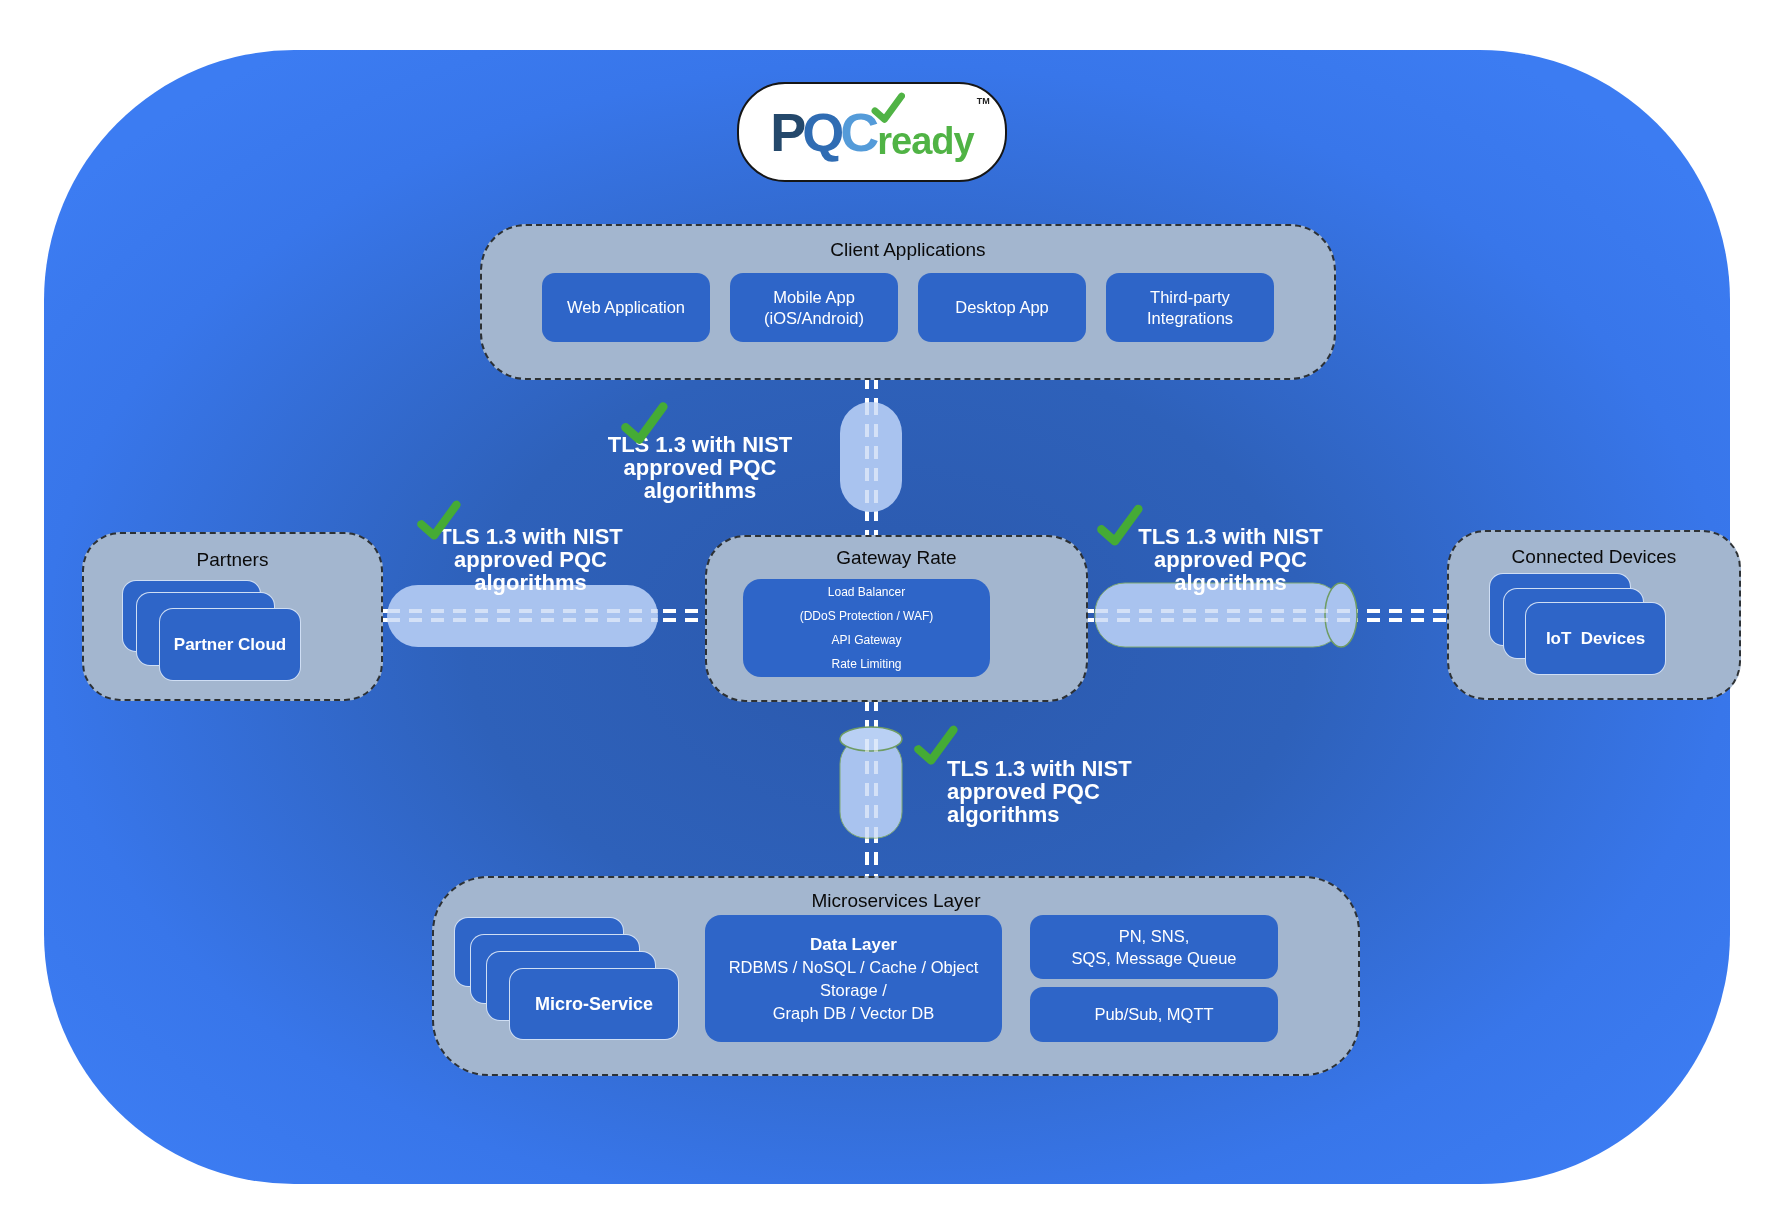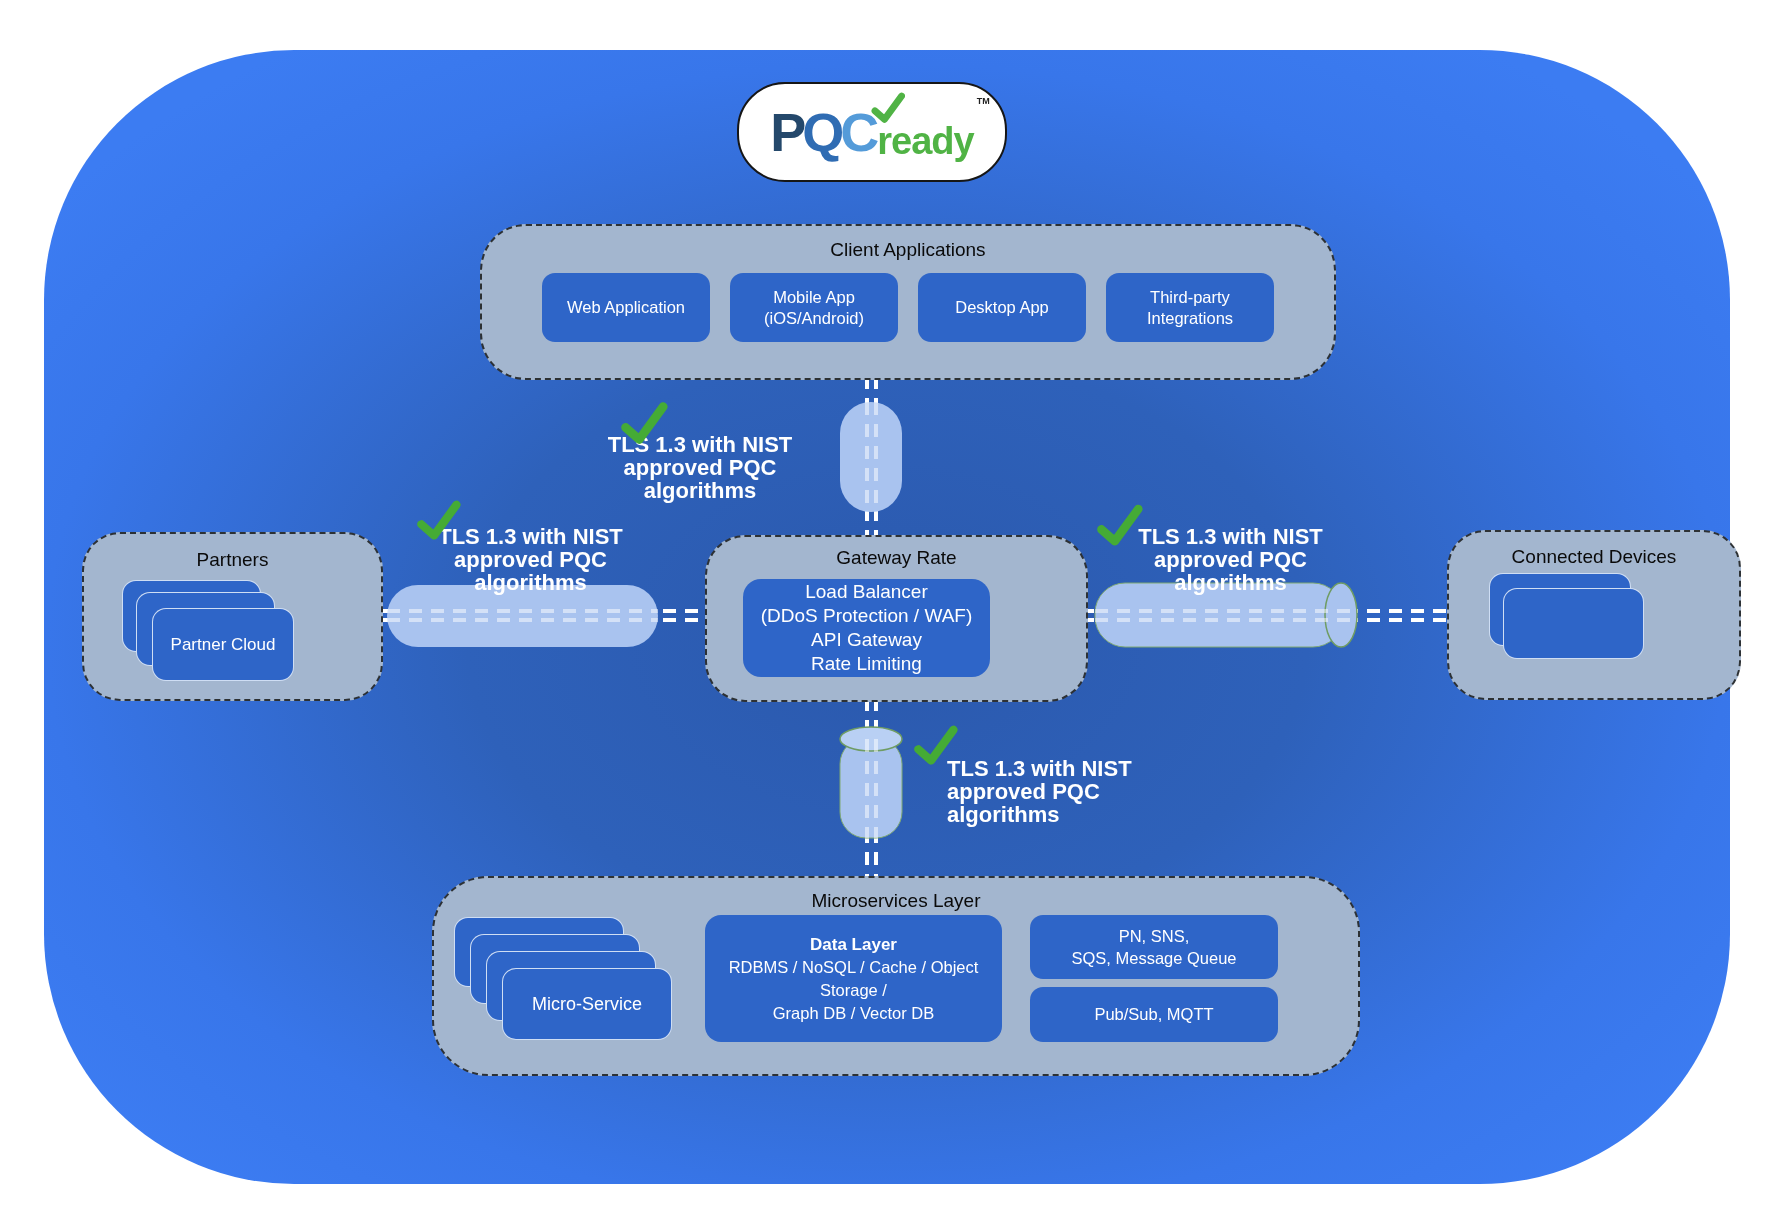--- a/index.html
+++ b/index.html
@@ -31,27 +31,27 @@
   .card{position:absolute;background:#2e65c8;border:1.5px solid rgba(235,243,252,0.85);border-radius:14px;}
 
   
   .client{left:480px;top:224px;width:806px;height:152px;border-radius:46px;}
   .client .row{position:absolute;left:0;right:0;top:47px;display:flex;justify-content:center;gap:20px;}
   .appbtn{width:168px;height:69px;border-radius:13px;font-size:16.5px;line-height:21px;font-weight:500;}
 
   
   .gateway{left:705px;top:535px;width:333px;height:163px;border-radius:40px;}
   .gateway-node{position:absolute;left:36px;top:42px;width:247px;height:98px;border-radius:18px;
-                font-size:19px;line-height:24px;font-weight:500;}
+                font-size:12px;line-height:24px;font-weight:500;}
 
   
   .partners{left:82px;top:532px;width:251px;height:165px;border-radius:38px;}
   .devices{left:1447px;top:530px;width:244px;height:166px;border-radius:38px;}
   .stack-label{display:flex;align-items:center;justify-content:center;color:#fff;
-               font-size:17px;font-weight:400;white-space:pre;}
+               font-size:17px;font-weight:700;white-space:pre;margin-left:7px;}
 
   
   .micro{left:432px;top:876px;width:878px;height:196px;border-radius:56px;}
   .data-node{position:absolute;left:271px;top:37px;width:297px;height:127px;border-radius:16px;
              flex-direction:column;font-size:16.5px;line-height:23px;font-weight:500;}
   .data-node b{font-size:17px;font-weight:bold;}
   .queue-node{position:absolute;left:596px;top:37px;width:248px;height:64px;border-radius:13px;
               font-size:16.5px;line-height:22px;font-weight:500;}
   .pubsub-node{position:absolute;left:596px;top:109px;width:248px;height:55px;border-radius:13px;
                font-size:16.5px;font-weight:500;}
@@ -137,20 +137,21 @@
     <div class="zone-title" style="top:15px;">Partners</div>
     <div class="card" style="left:38px;top:46px;width:137px;height:70px;"></div>
     <div class="card" style="left:52px;top:58px;width:137px;height:72px;"></div>
     <div class="card stack-label" style="left:68px;top:74px;width:140px;height:71px;">Partner Cloud</div>
   </div>
 
   <div class="zone devices">
     <div class="zone-title" style="top:14px;">Connected Devices</div>
     <div class="card" style="left:40px;top:41px;width:140px;height:71px;"></div>
     <div class="card" style="left:54px;top:56px;width:139px;height:69px;"></div>
+    <div class="card stack-label" style="left:69px;top:70px;width:139px;height:71px;">IoT  Devices</div>
   </div>
 
   <div class="zone micro">
     <div class="zone-title" style="top:12px;">Microservices Layer</div>
     <div class="card" style="left:20px;top:39px;width:168px;height:68px;"></div>
     <div class="card" style="left:36px;top:56px;width:168px;height:68px;"></div>
     <div class="card" style="left:52px;top:73px;width:168px;height:68px;"></div>
     <div class="card stack-label" style="left:68px;top:90px;width:168px;height:70px;font-size:18px;">Micro-Service</div>
     <div class="bluebox data-node">
       <b>Data Layer</b>

